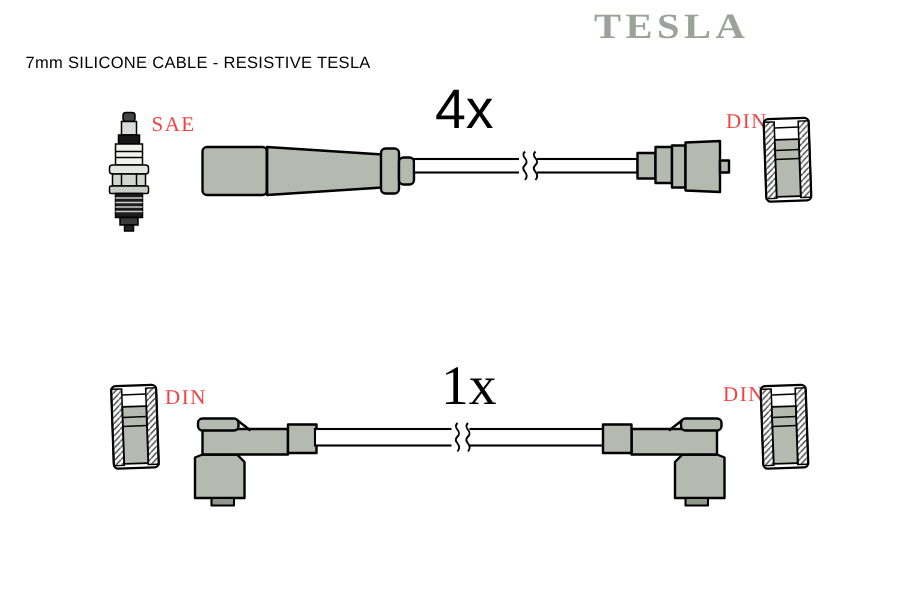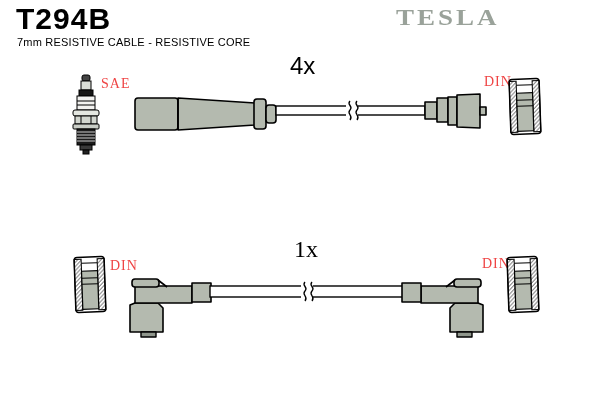--- a/index.html
+++ b/index.html
@@ -10,21 +10,21 @@
   }
   html,body{margin:0;padding:0;background:#e8e8e8;}
   body{font-family:"Liberation Sans", sans-serif;}
   .canvas{position:relative;width:600px;height:400px;background:var(--background);overflow:hidden;}
   .abs{position:absolute;}
 
   .part-number{left:16px;top:2px;margin:0;font-size:30px;font-weight:bold;letter-spacing:1px;color:#000;}
   .subtitle{left:17px;top:36px;font-size:11px;letter-spacing:0.2px;color:#000;}
   .brand{left:396px;top:4px;font-family:"Liberation Serif", serif;font-weight:bold;font-size:27px;letter-spacing:3px;color:var(--brand-gray);transform:scaleY(0.88);transform-origin:left top;}
 
-  .qty{font-size:24px;color:#000;}
+  .qty{font-size:37px;color:#000;}
   .term-label{font-size:14px;letter-spacing:1px;color:#ef4444;font-family:Liberation Serif, serif;}
 
   
   .boot{fill:var(--boot-fill);stroke:var(--outline);stroke-width:1.6;stroke-linejoin:round;}
   .wire{fill:#ffffff;stroke:var(--outline);stroke-width:1.4;}
   .break-mask{fill:#ffffff;stroke:none;}
   .break-line{fill:none;stroke:var(--outline);stroke-width:1.3;}
   .nub{fill:#8f968c;stroke:var(--outline);stroke-width:1.4;}
   .plug-line{stroke:var(--outline);stroke-width:1;}
   .thread-line{stroke:#cccccc;stroke-width:1;}
@@ -50,22 +50,21 @@
         <rect class="cup-plug" x="10" y="17" width="16" height="38"></rect>
         <line class="cup-line" x1="10" y1="24" x2="26" y2="24"></line>
         <line class="cup-line" x1="10" y1="30" x2="26" y2="30"></line>
       </g>
     </g>
   </defs>
 </svg>
 
 <div class="canvas">
 
-  <h1 class="abs part-number">T294B</h1>
-  <div class="abs subtitle">7mm RESISTIVE CABLE - RESISTIVE CORE</div>
+  <div class="abs subtitle">7mm SILICONE CABLE - RESISTIVE TESLA</div>
   <div class="abs brand">TESLA</div>
 
   <div class="abs qty" style="left:290px;top:52px;">4x</div>
 
   <svg class="abs" style="left:66px;top:74px;" width="40" height="82" viewBox="0 0 40 82">
     <g stroke="#000" stroke-width="1">
       <rect x="16" y="1" width="8" height="6" rx="2" fill="#444"></rect>
       <rect x="15" y="7" width="10" height="9" fill="#d9ddd6"></rect>
       <rect x="13" y="16" width="14" height="6" fill="#161616"></rect>
       <rect x="11" y="22" width="18" height="14" fill="#f2f2f0"></rect>

